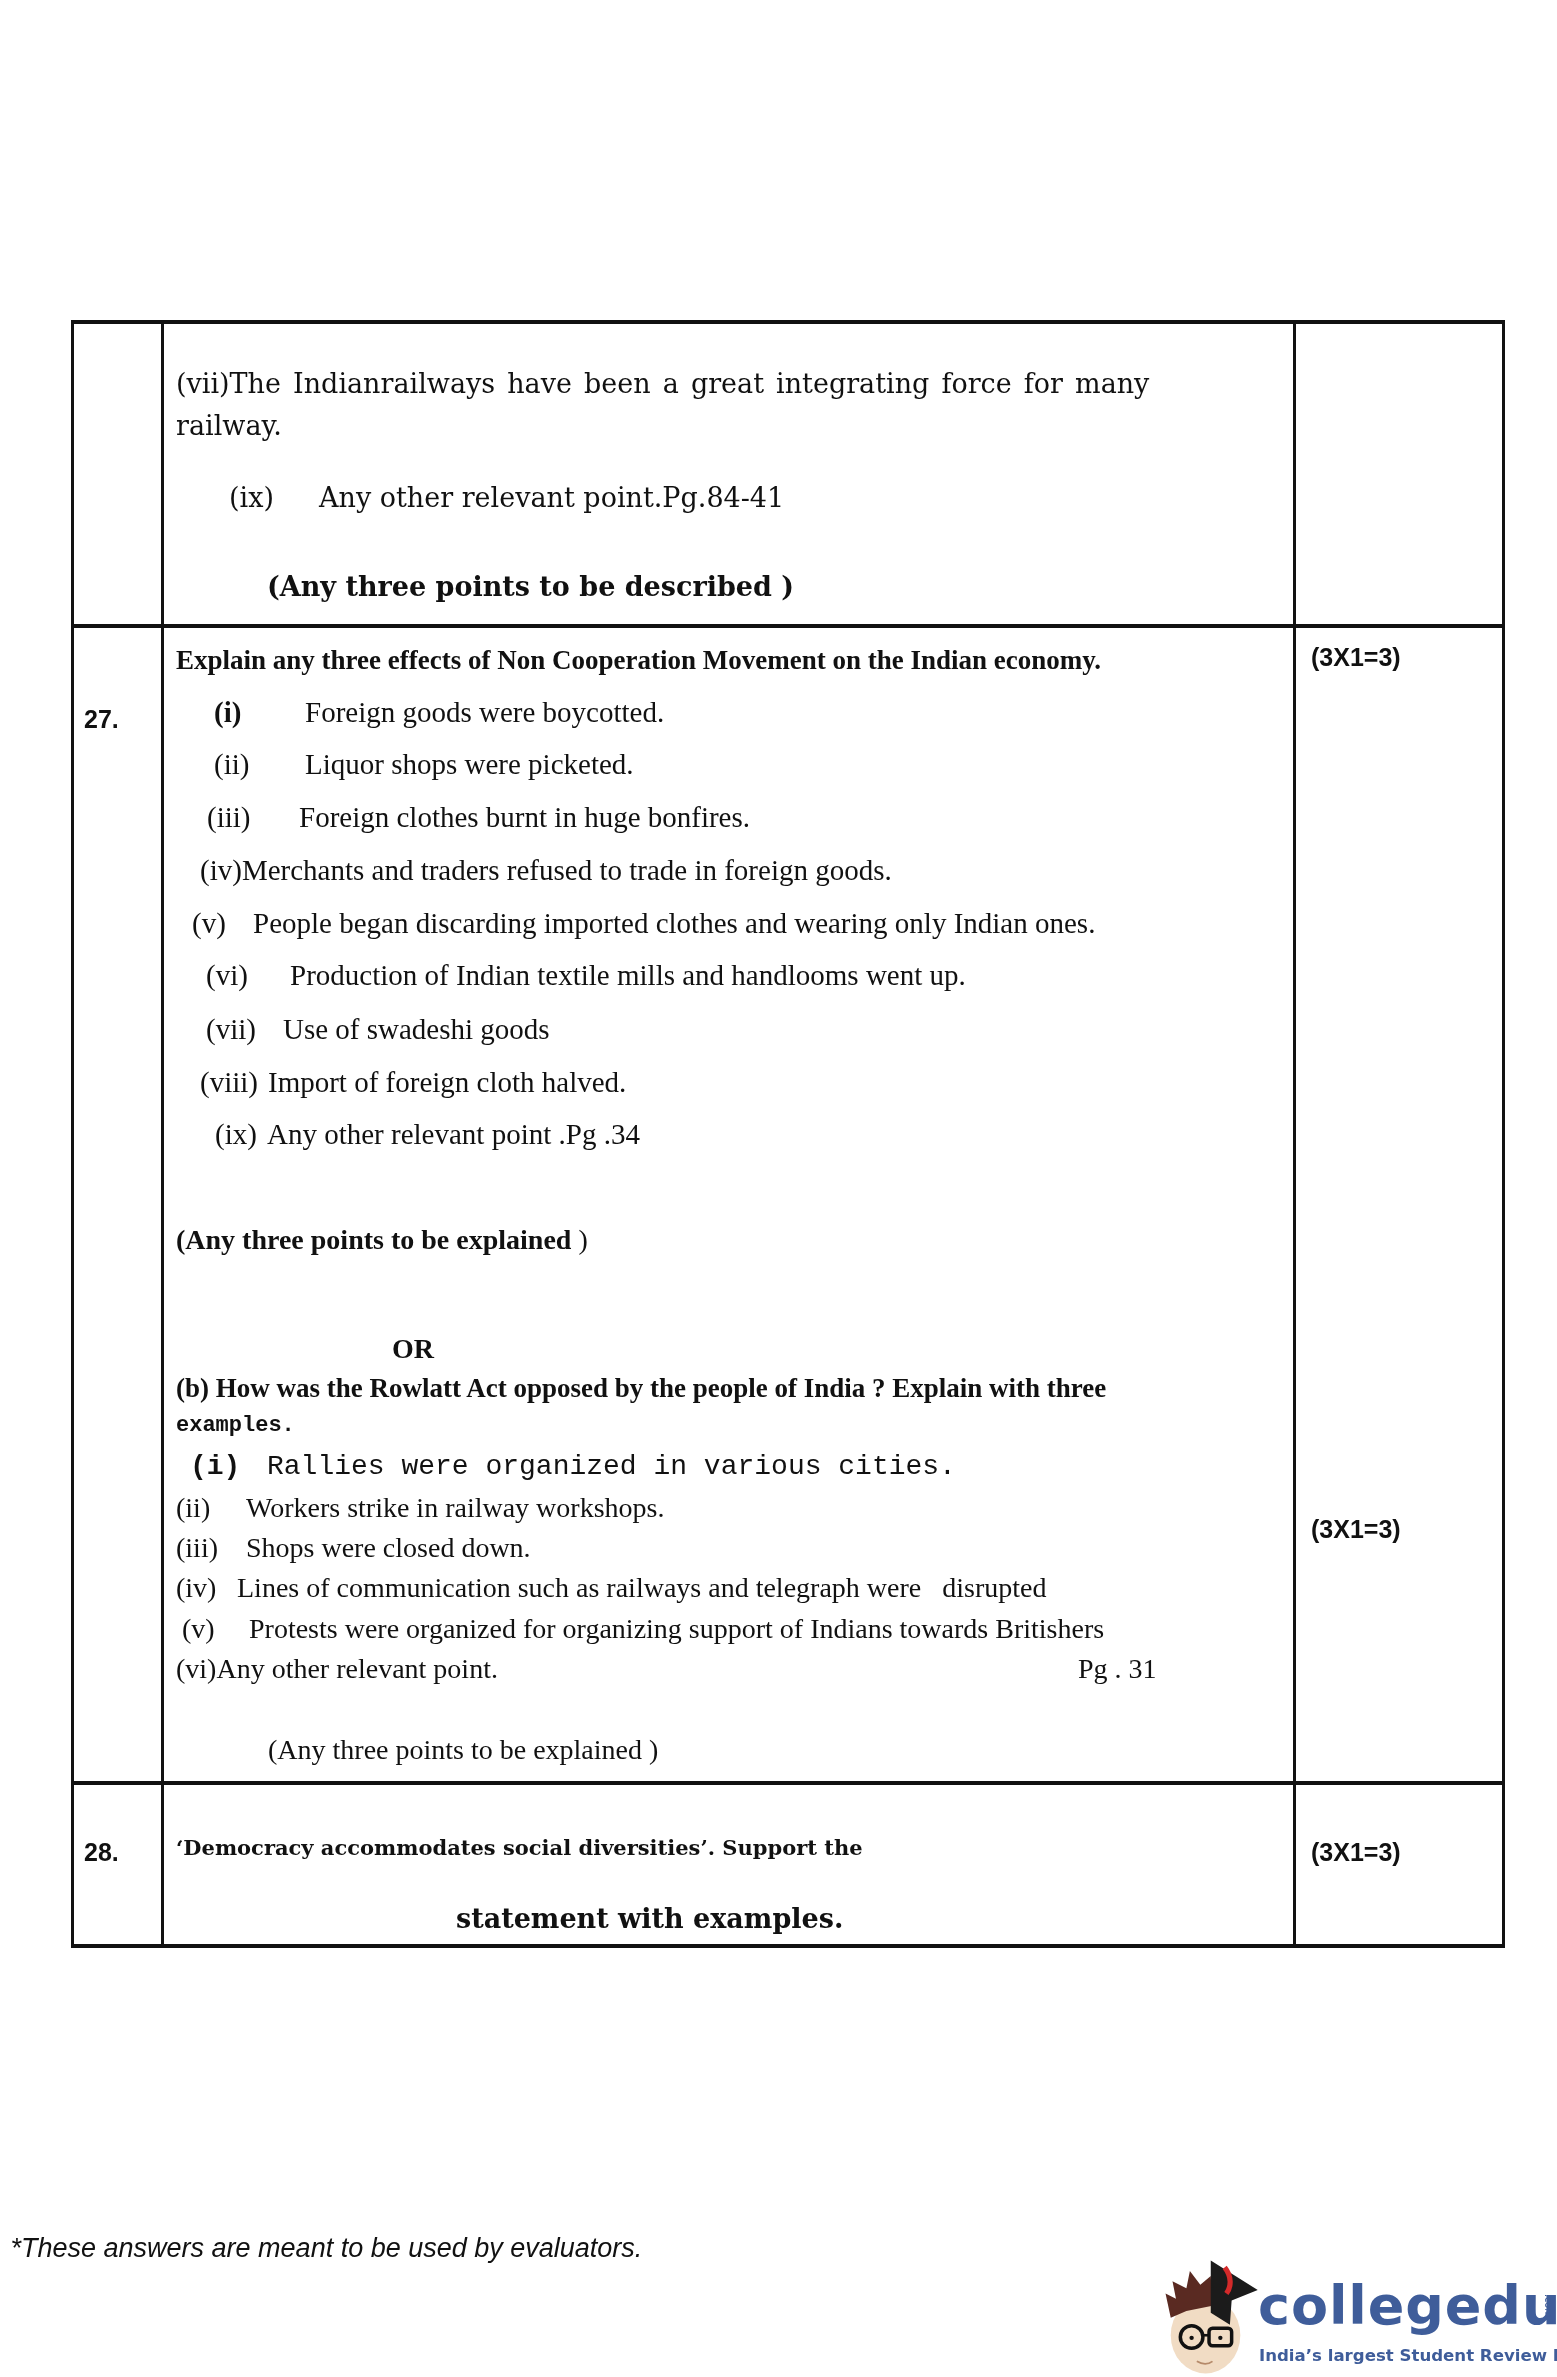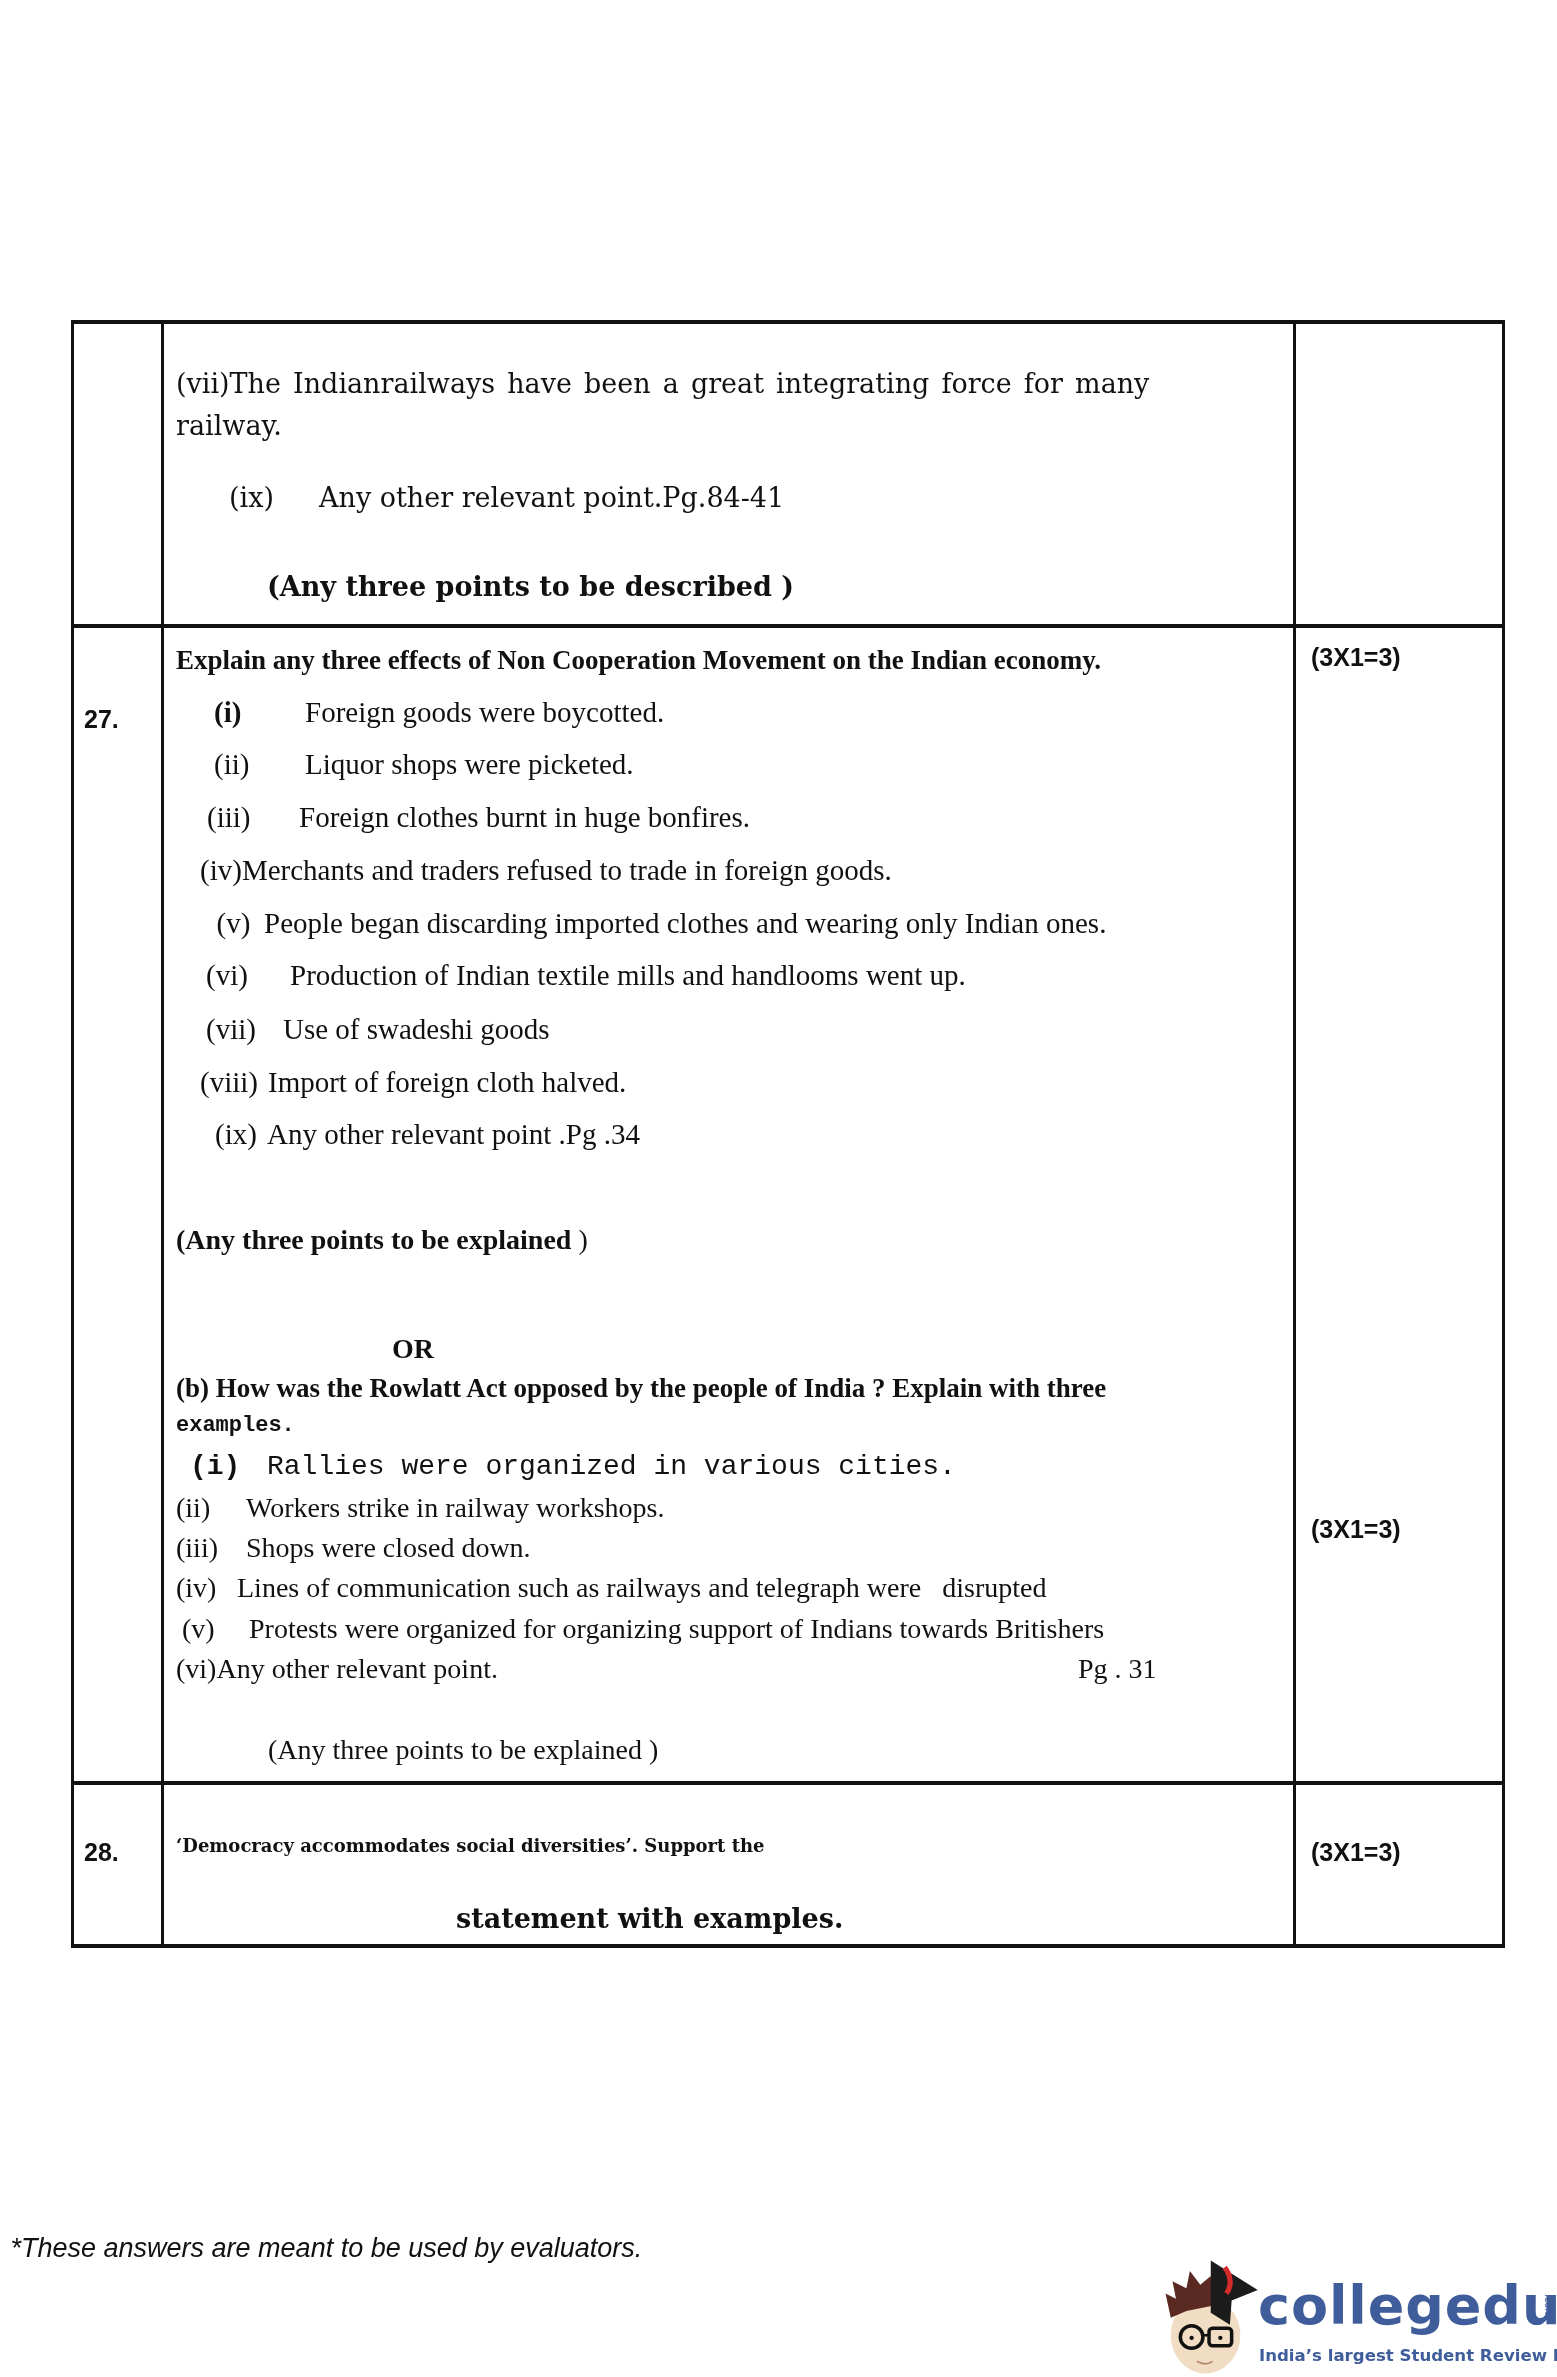--- a/index.html
+++ b/index.html
@@ -53,21 +53,21 @@
   </div>
   <div class="abs serif t33" style="left:214px; top:748px;">
     <span class="roman" style="width:91px;">(ii)</span><span>Liquor shops were picketed.</span>
   </div>
   <div class="abs serif t33" style="left:207px; top:801px;">
     <span class="roman" style="width:92px;">(iii)</span><span>Foreign clothes burnt in huge bonfires.</span>
   </div>
   <div class="abs serif t33" style="left:200px; top:854px;">
     <span class="roman">(iv)</span><span>Merchants and traders refused to trade in foreign goods.</span>
   </div>
-  <div class="abs serif t33" style="left:203px; top:907px;text-align:center;">
+  <div class="abs serif t33" style="left:192px; top:907px;">
     <span class="roman" style="width:61px;">(v)</span><span>People began discarding imported clothes and wearing only Indian ones.</span>
   </div>
   <div class="abs serif t33" style="left:206px; top:959px;">
     <span class="roman" style="width:84px;">(vi)</span><span>Production of Indian textile mills and handlooms went up.</span>
   </div>
   <div class="abs serif t33" style="left:206px; top:1013px;">
     <span class="roman" style="width:77px;">(vii)</span><span>Use of swadeshi goods</span>
   </div>
   <div class="abs serif t33" style="left:200px; top:1066px;">
     <span class="roman" style="width:68px;">(viii)</span><span>Import of foreign cloth halved.</span>
@@ -107,21 +107,21 @@
     <span class="roman">(vi)</span><span>Any other relevant point.</span>
   </div>
   <div class="abs serif t32" style="left:1078px; top:1653px;">Pg . 31</div>
 
   <div class="abs serif t32" style="left:268px; top:1734px;">(Any three points to be explained )</div>
 </div>
 
 <div>
   <div class="abs qnum" style="left:84px; top:1838px;">28.</div>
   <div class="abs marks" style="left:1311px; top:1838px;">(3X1=3)</div>
-  <div class="abs dserif b" style="left:176px; top:1835px; font-size:18px;">‘Democracy accommodates social diversities’. Support the</div>
+  <div class="abs dserif b" style="left:176px; top:1835px; font-size:21px;">‘Democracy accommodates social diversities’. Support the</div>
   <div class="abs dserif b" style="left:456px; top:1903px; font-size:27px;">statement with examples.</div>
 </div>
 
 <div class="abs footer-note" style="left:10.5px; top:2233px;">*These answers are meant to be used by evaluators.</div>
 
 <div style="position:absolute; left:1160px; top:2250px; width:398px; height:127px;">
   <svg width="105" height="127" viewBox="0 0 120 146" style="position:absolute; left:0; top:0;">
 
     <ellipse cx="52" cy="98" rx="40" ry="44" fill="#f1dcc4"></ellipse>
 

